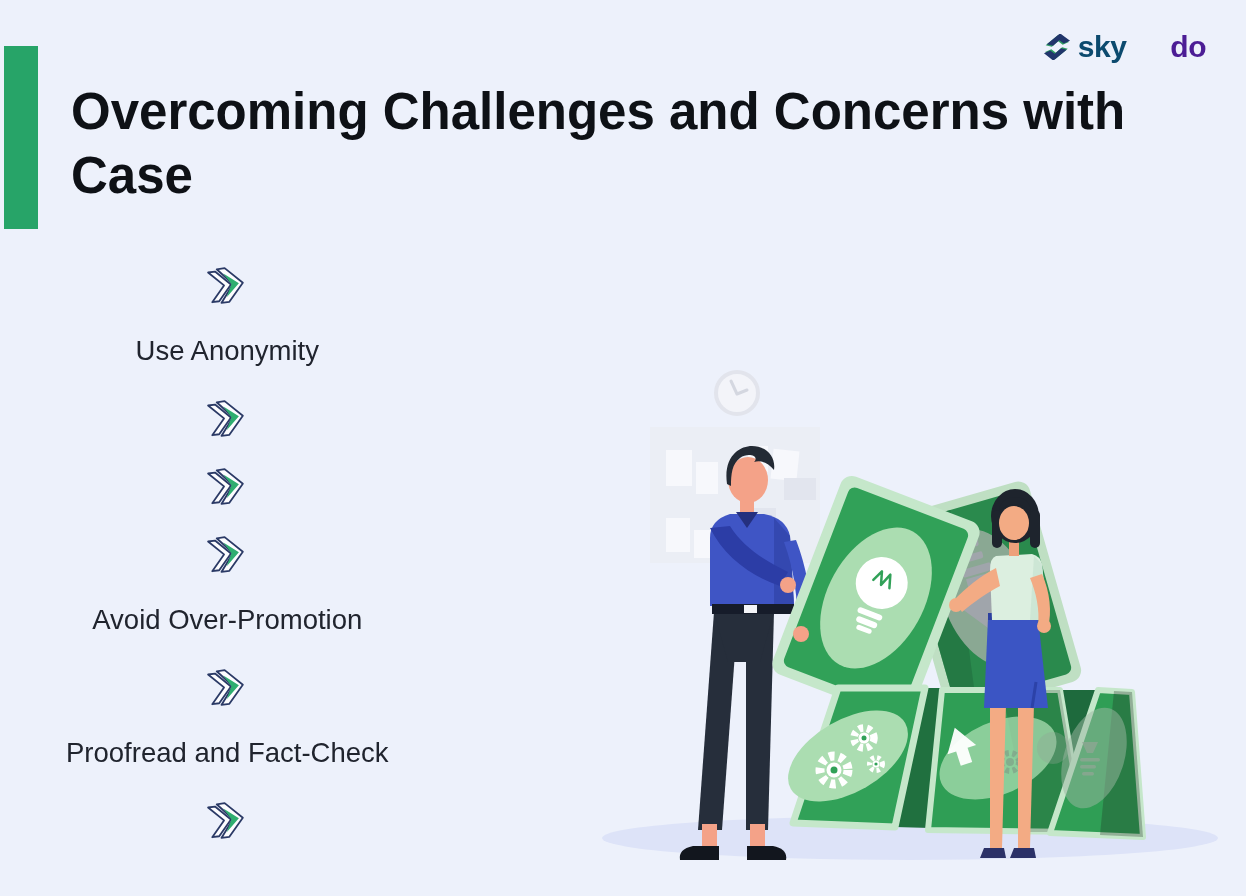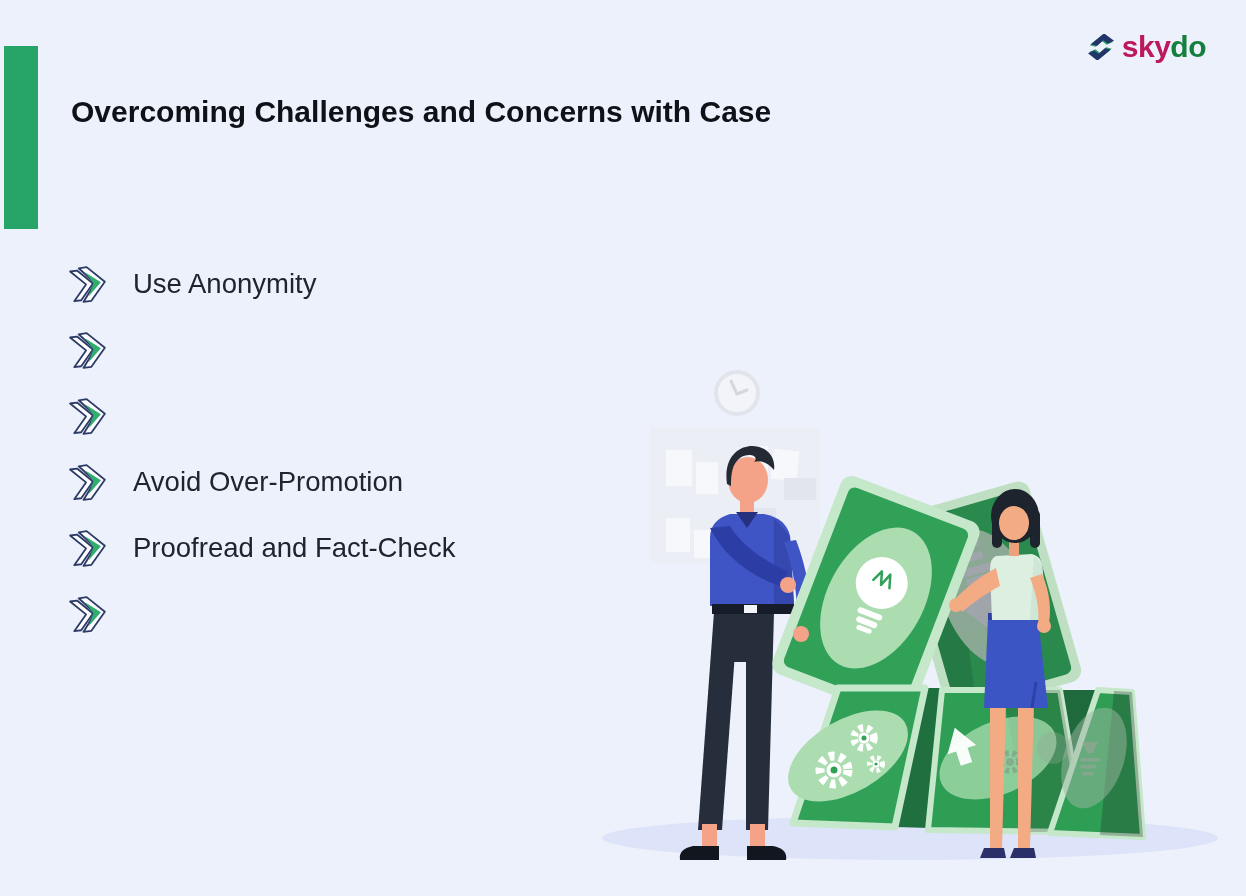--- a/index.html
+++ b/index.html
@@ -10,31 +10,31 @@
   }
   .accent-bar{
     position:absolute;left:4px;top:46px;width:34px;height:183px;
     background:#27a468;
   }
   .logo{
     position:absolute;top:30px;right:40px;display:flex;align-items:center;gap:4px;
   }
   .logo svg{width:34px;height:34px;}
   .logo .wordmark{font-size:30px;font-weight:700;letter-spacing:-0.5px;line-height:34px;}
-  .logo .sky{color:#be185d;}
-  .logo .do{color:#15803d;}
+  .logo .sky{color:#0c4a6e;}
+  .logo .do{color:#4c1d95;margin-left:44px;}
   .title{
     position:absolute;left:71px;top:80px;width:1060px;
-    font-size:30px;font-weight:700;color:#0e1116;line-height:64px;margin:0;
+    font-size:51px;font-weight:700;color:#0e1116;line-height:64px;margin:0;
   }
   .title span{display:block;}
   .list{
     position:absolute;left:66px;top:262px;display:flex;flex-direction:column;gap:22px;
   }
-  .item{display:flex;align-items:center;gap:21px;min-height:44px;}
+  .item{display:flex;align-items:center;gap:21px;min-height:44px;flex-direction:column;}
   .chev{width:46px;height:42px;flex:0 0 46px;display:flex;align-items:center;justify-content:center;}
   .chev svg{width:44px;height:40px;}
   .item .label{
     font-size:27.5px;color:#20242e;line-height:44px;max-width:485px;
   }
   .illustration{position:absolute;left:598px;top:360px;width:648px;height:536px;}
 </style>
 </head>
 <body>
 

